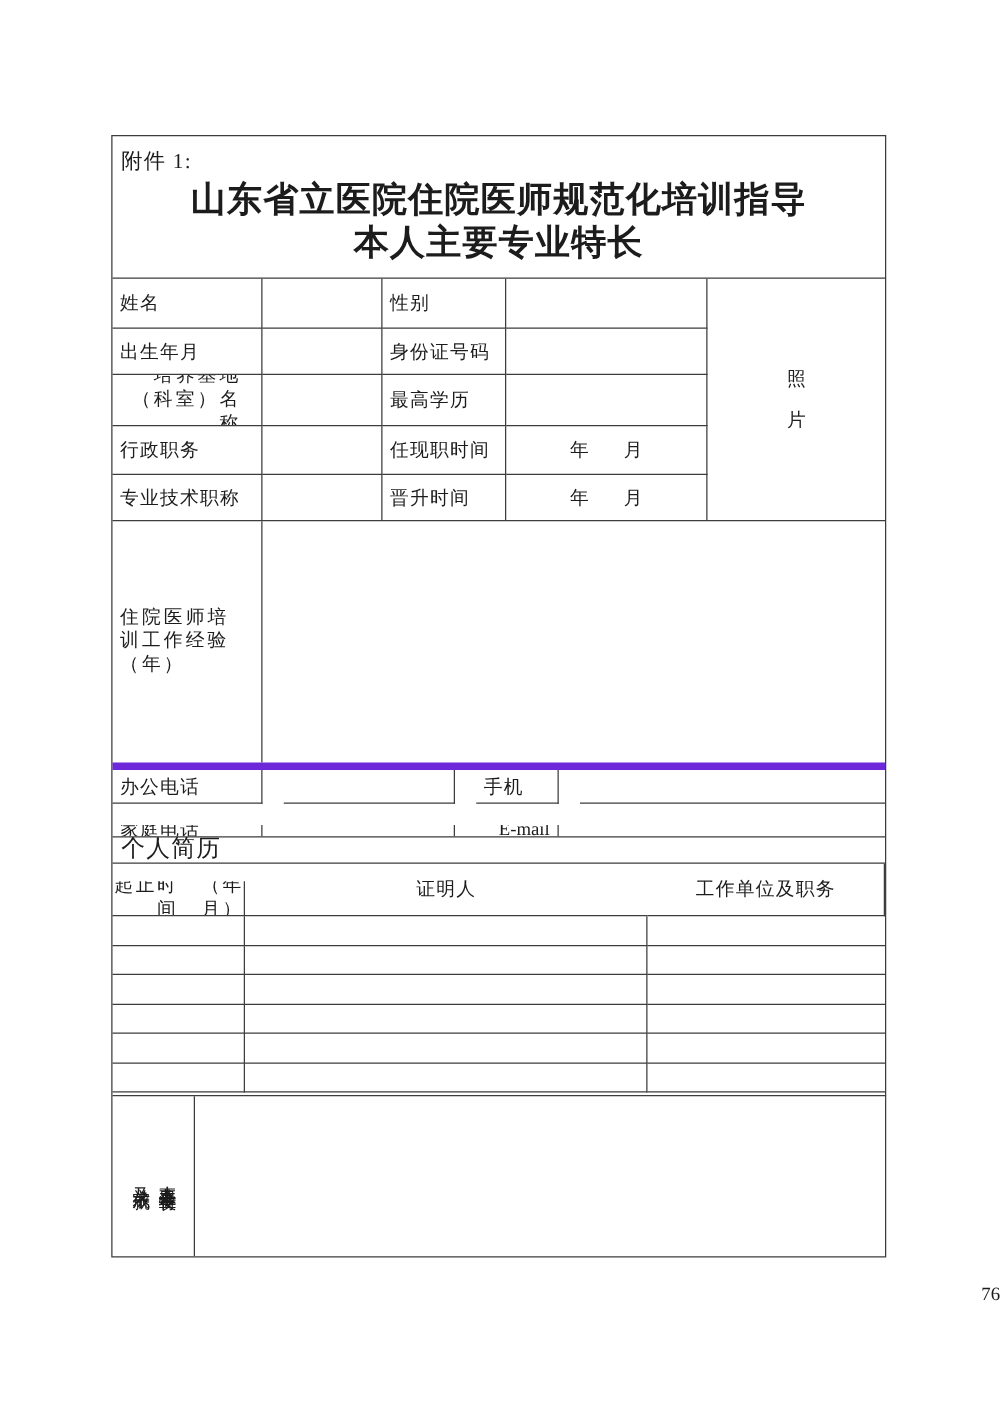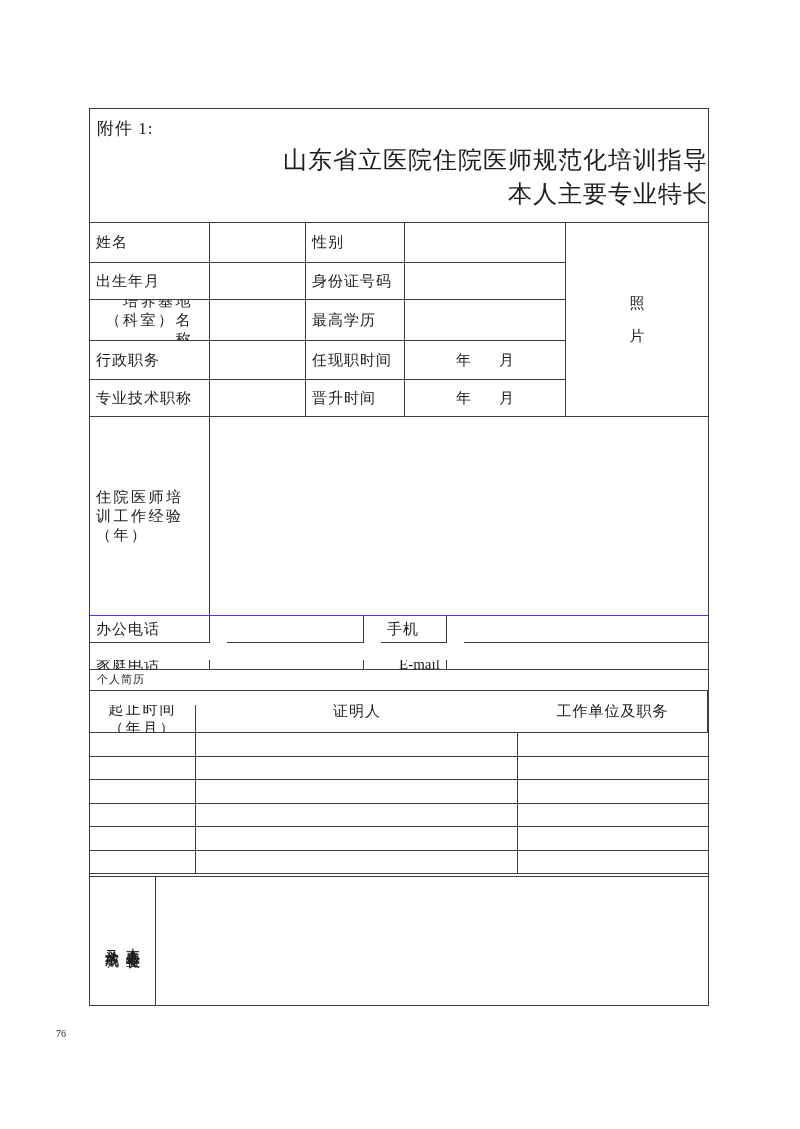--- a/index.html
+++ b/index.html
@@ -10,22 +10,22 @@
     overflow:hidden;
   }
   .outer-box {
     position:absolute; left:89px; top:108px; width:620px; height:898px;
     border:1px solid #3d3d3d;
   }
   
   .sec-title { height:114px; border-bottom:1px solid #3d3d3d; }
   .attach { font-size:17px; padding:8px 0 0 7px; letter-spacing:1px; }
   .title-line {
-    text-align:right; font-family:"Liberation Sans","DejaVu Sans",sans-serif;
-    font-weight:normal; font-size:24px; letter-spacing:1px; line-height:34px;
+    text-align:center; font-family:"Liberation Sans","DejaVu Sans",sans-serif;
+    font-weight:bold; font-size:28px; letter-spacing:1px; line-height:34px;
   }
   .title-line.first { margin-top:3px; }
   
   .cell { display:flex; align-items:center; padding-left:6px; font-size:15px;
           letter-spacing:1px; overflow:hidden; }
   .br { border-right:1px solid #3d3d3d; }
   .bb { border-bottom:1px solid #3d3d3d;text-align:right; }
   .wrap2 { letter-spacing:2.5px; line-height:19px; padding-right:16px; }
   .center { justify-content:center; padding-left:0; }
   
@@ -37,49 +37,49 @@
   }
   .photo-cell {
     grid-column:5; grid-row:1 / 6;
     display:flex; flex-direction:column; align-items:center; justify-content:center;
     gap:14px; font-size:15px;
   }
   .ym-cell { display:flex; align-items:center; justify-content:center; gap:28px;
              font-size:15px; }
   
   .sec-exp { display:grid; height:199px; grid-template-columns:120px 1fr;
-             border-bottom:1px solid #6d28d9; }
+             border-bottom:6px solid #6d28d9; }
   
   .sec-contact { display:grid; height:54px;
                  grid-template-columns:120px 137px 66px 1fr;
                  grid-template-rows:27px 1fr;
                  border-bottom:1px solid #3d3d3d;gap:17px; }
   .email { letter-spacing:0;margin-left:12px; }
   
   .sec-resume { height:21px; border-bottom:1px solid #3d3d3d;
-                font-size:11px; line-height:19px; padding-left:7px;
+                font-size:19px; line-height:19px; padding-left:7px;
                 letter-spacing:1px; }
   
   .sec-work { display:grid; height:183px;
               grid-template-columns:106px 322px 1fr;
               grid-template-rows:42px repeat(6, 1fr); }
-  .hdr { display:flex; flex-direction:column; align-items:center;
+  .hdr { display:flex; flex-direction:row; align-items:center;
          justify-content:center; font-size:15px; letter-spacing:2px;
          line-height:19px; padding-left:0;margin-top:14px; }
   .gap-strip { height:2px; }
   
   .sec-achv { display:grid; height:129px; grid-template-columns:66px 1fr;
               border-top:1px solid #3d3d3d; }
   .achv-label { display:flex; align-items:center; justify-content:center;
                 padding:0; }
   .vert { writing-mode:vertical-rl; height:100%; font-size:14px; }
   .vert div { text-align:center; line-height:21px; letter-spacing:1px; }
   
   .page-num { position:absolute; left:56px; right:0; top:1028px;
-              text-align:left; font-size:10px; }
+              text-align:right; font-size:15px; }
 </style>
 </head>
 <body>
 
 <div class="page">
   <div class="outer-box">
 
     <div class="sec-title">
       <div class="attach">附件 1:</div>
       <div class="title-line first">山东省立医院住院医师规范化培训指导</div>

